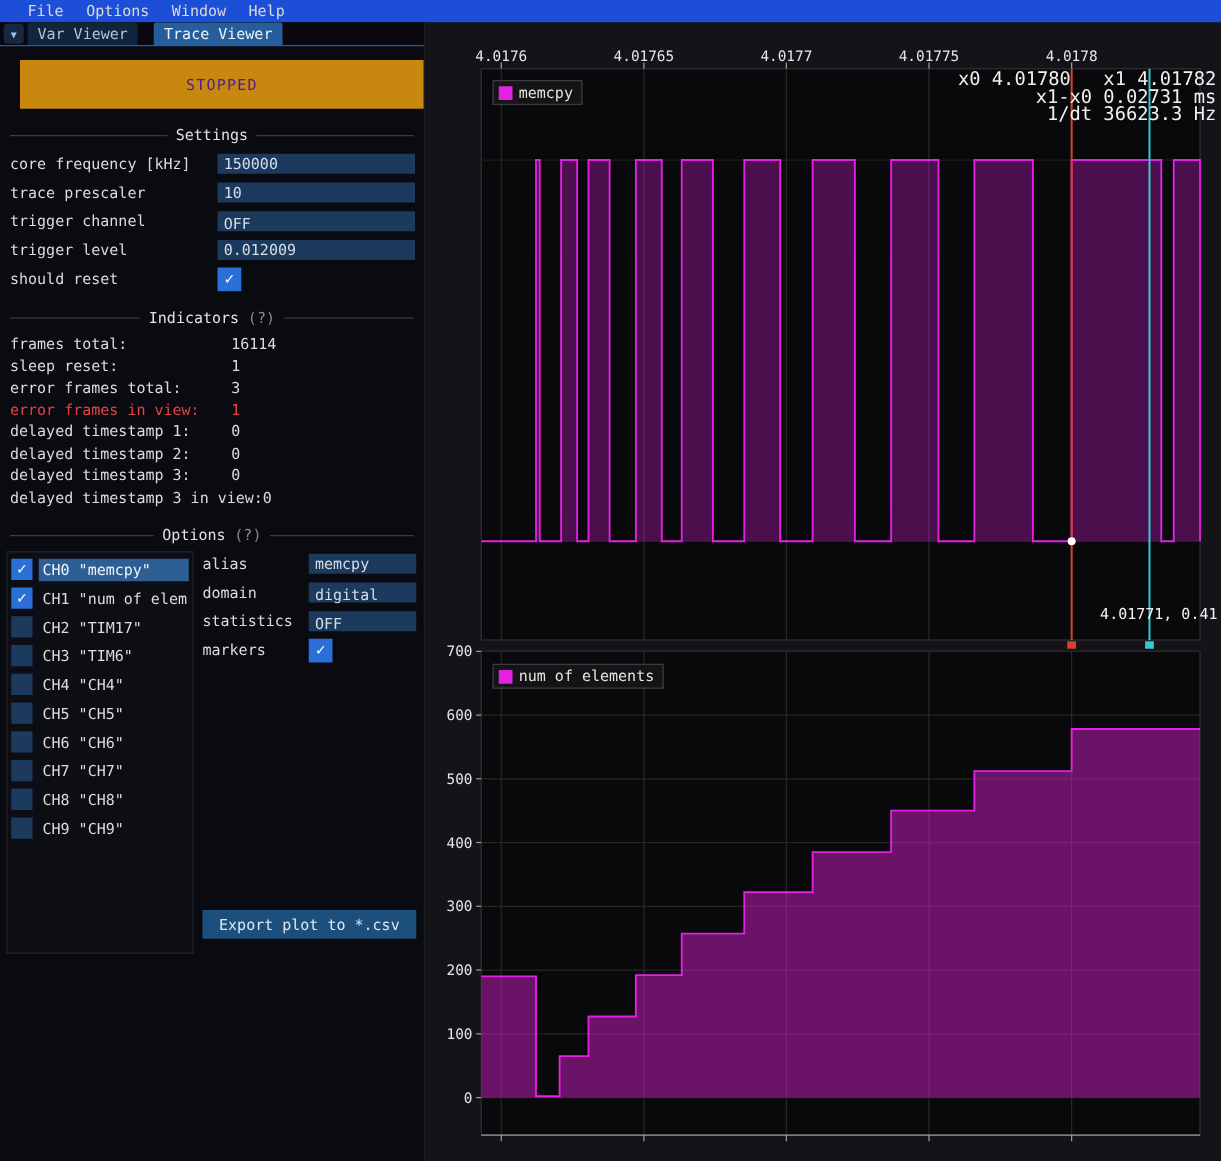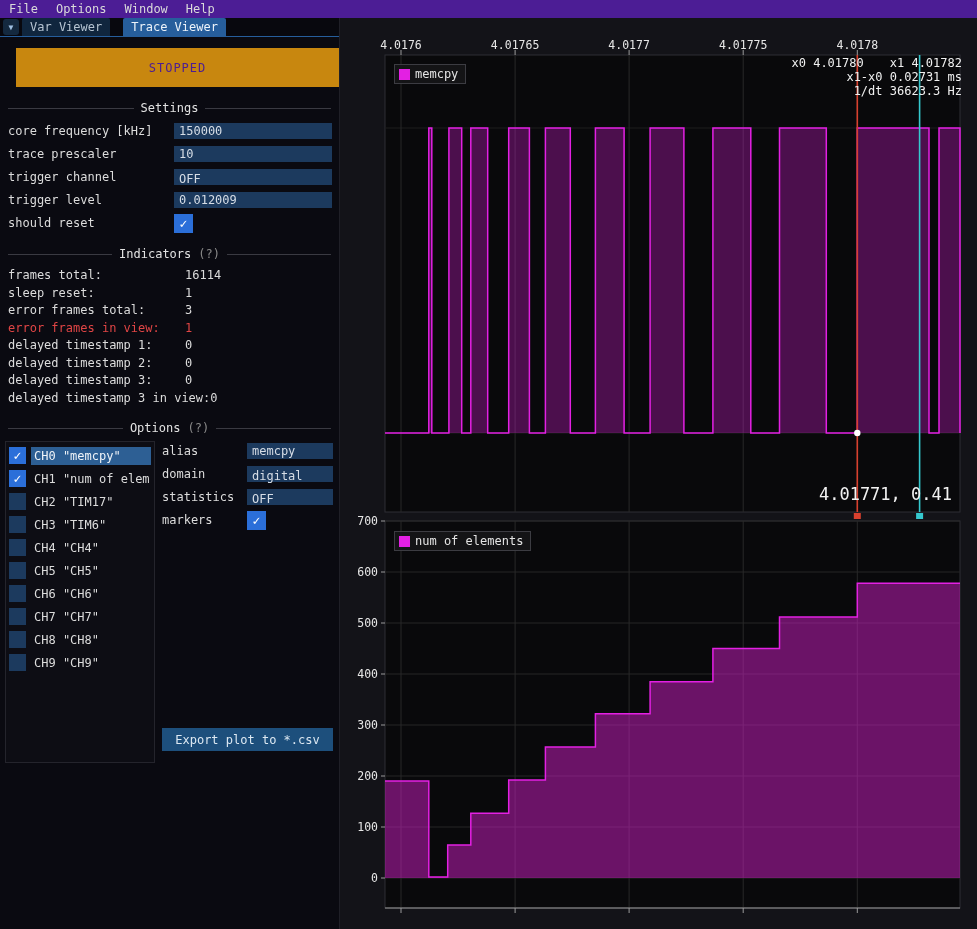--- a/index.html
+++ b/index.html
@@ -1,18 +1,18 @@
 <!DOCTYPE html>
 <html><head>
 <meta charset="utf-8">
 <style>
 *{margin:0;padding:0;box-sizing:border-box}
 html,body{width:977px;height:929px;overflow:hidden}
 body{background:#0a0a10;font-family:"DejaVu Sans Mono",monospace;font-size:12px;color:#dcdcdc}
-.menubar{height:18px;background:#4c1d95;display:flex;align-items:center;padding-left:0}
+.menubar{height:18px;background:#1d4ed8;display:flex;align-items:center;padding-left:13px}
 .menu-item{padding:0 9px;height:18px;line-height:18px;color:#dadada;cursor:default}
 .content{display:flex;height:911px}
 .left-col{width:340px;display:flex;flex-direction:column;background:#0a0a11;border-right:1px solid #1f1f27}
 .tabbar{height:19px;display:flex;align-items:flex-end;background:#08080e;border-bottom:1px solid #265e9c;padding-left:2px}
 .tab-collapse{width:16px;height:16px;margin:0 3px 1px 1px;display:flex;align-items:center;justify-content:center;color:#9fc0e2;font-size:8px;background:#14293f;border-radius:3px;cursor:pointer}
 .tab{height:18px;padding:0 8px;line-height:18px;background:#10263e;color:#b6c4d2;margin-right:13px;border-radius:2px 2px 0 0;cursor:pointer}
 .tab.active{background:#265e9c;color:#ecf3fa}
 .left-panel{flex:1;position:relative;overflow:hidden}
 .stop-btn{display:block;width:calc(100% - 16px);margin:11px 16px 0;height:39px;background:#c8870f;border:none;color:#4c1d95;font:inherit;letter-spacing:1px;cursor:pointer}
 .sec{display:flex;align-items:center;margin:14px 8px 6px;white-space:nowrap}
@@ -42,23 +42,23 @@
 .prop-row input.box,.prop-row .combo{width:86px}
 .export-btn{margin-top:auto;margin-bottom:12px;height:23px;background:#1d4f7c;border:none;color:#dce8f2;font:inherit;cursor:pointer}
 .right-col{flex:1;position:relative;background:#131318}
 .plotbox{position:absolute}
 .plot-top{left:12px;top:19px;width:625px;height:486px}
 .plot-bottom{left:12px;top:497px;width:625px;height:400px}
 .legend{position:absolute;display:flex;align-items:center;gap:5px;background:rgba(22,22,24,0.92);border:1px solid #3c3c42;padding:2px 7px 2px 4px;color:#e4e4e4}
 .legend .swatch{width:11px;height:11px;background:#e320e3}
 .plot-top .legend{left:42px;top:27px}
 .plot-bottom .legend{left:42px;top:16px}
-.marker-readout{position:absolute;right:15px;top:19px;text-align:right;color:#f0f0f0;font-size:12px;line-height:14px}
+.marker-readout{position:absolute;right:4px;top:19px;text-align:right;color:#f0f0f0;font-size:15px;line-height:14px}
 .mr-gap{display:inline-block;width:26px}
-.cursor-readout{position:absolute;right:25px;top:447px;color:#f2f2f2;font-size:17px}
+.cursor-readout{position:absolute;right:3px;top:447px;color:#f2f2f2;font-size:12px}
 svg{display:block}
 svg text{font-family:"DejaVu Sans Mono",monospace}
 </style>
 </head>
 <body>
 
 <div class="menubar">
   <span class="menu-item">File</span>
   <span class="menu-item">Options</span>
   <span class="menu-item">Window</span>

